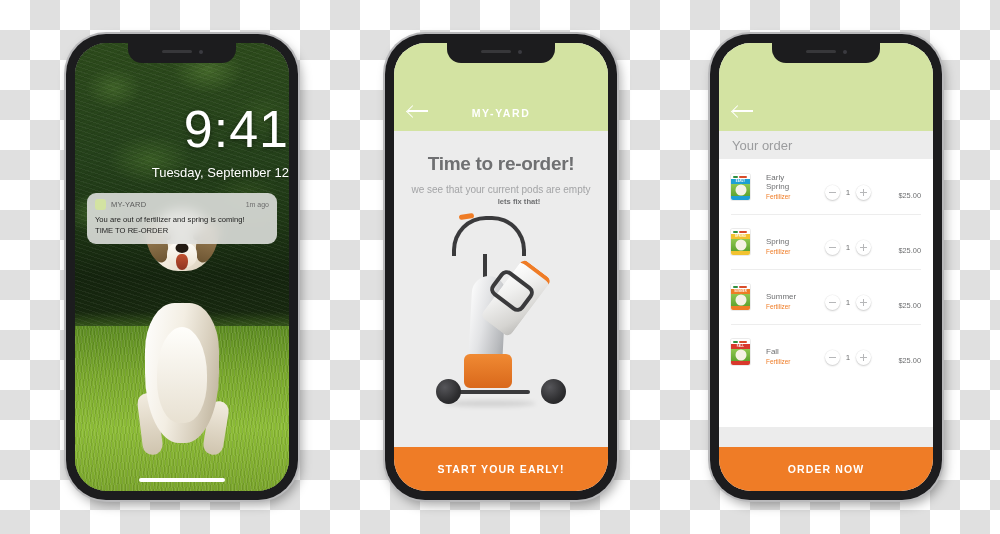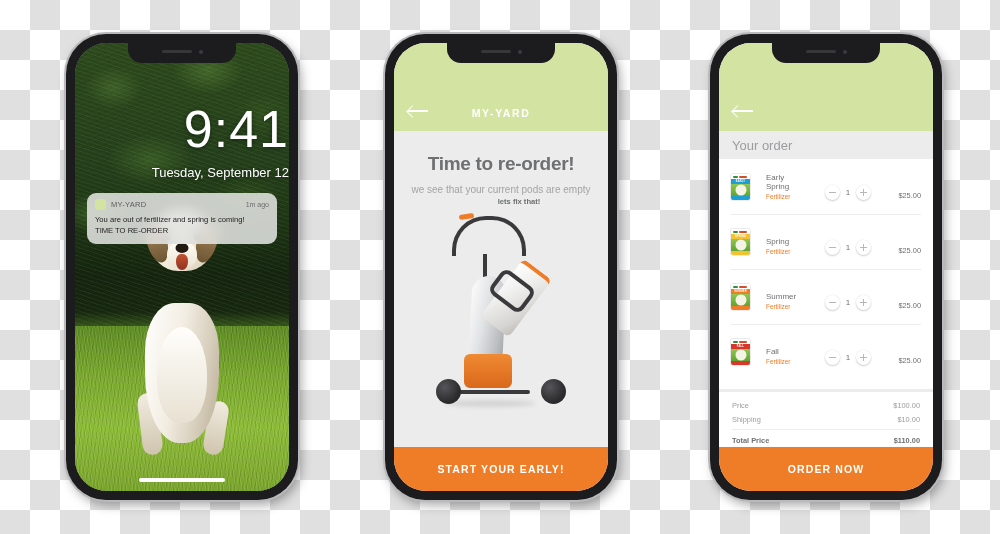--- a/index.html
+++ b/index.html
@@ -492,33 +492,18 @@
             <div class="stepper">
               <div class="step-btn minus"></div>
               <div class="qty">1</div>
               <div class="step-btn plus"></div>
             </div>
             <div class="ro-price">$25.00</div>
           </div>
         </div>
       <div class="ro-gap"></div>
 
-      <div class="ro-totals">
-        <div class="tot-row">
-          <span>Price</span>
-          <span>$100.00</span>
-        </div>
-        <div class="tot-row">
-          <span>Shipping</span>
-          <span>$10.00</span>
-        </div>
-        <div class="tot-div"></div>
-        <div class="tot-row total">
-          <span>Total Price</span>
-          <span>$110.00</span>
-        </div>
-      </div>
       <div class="ro-spacer"></div>
     </div>
 
     <div class="cta">ORDER NOW</div>
   </div>
 </div>
 
 </body></html>

